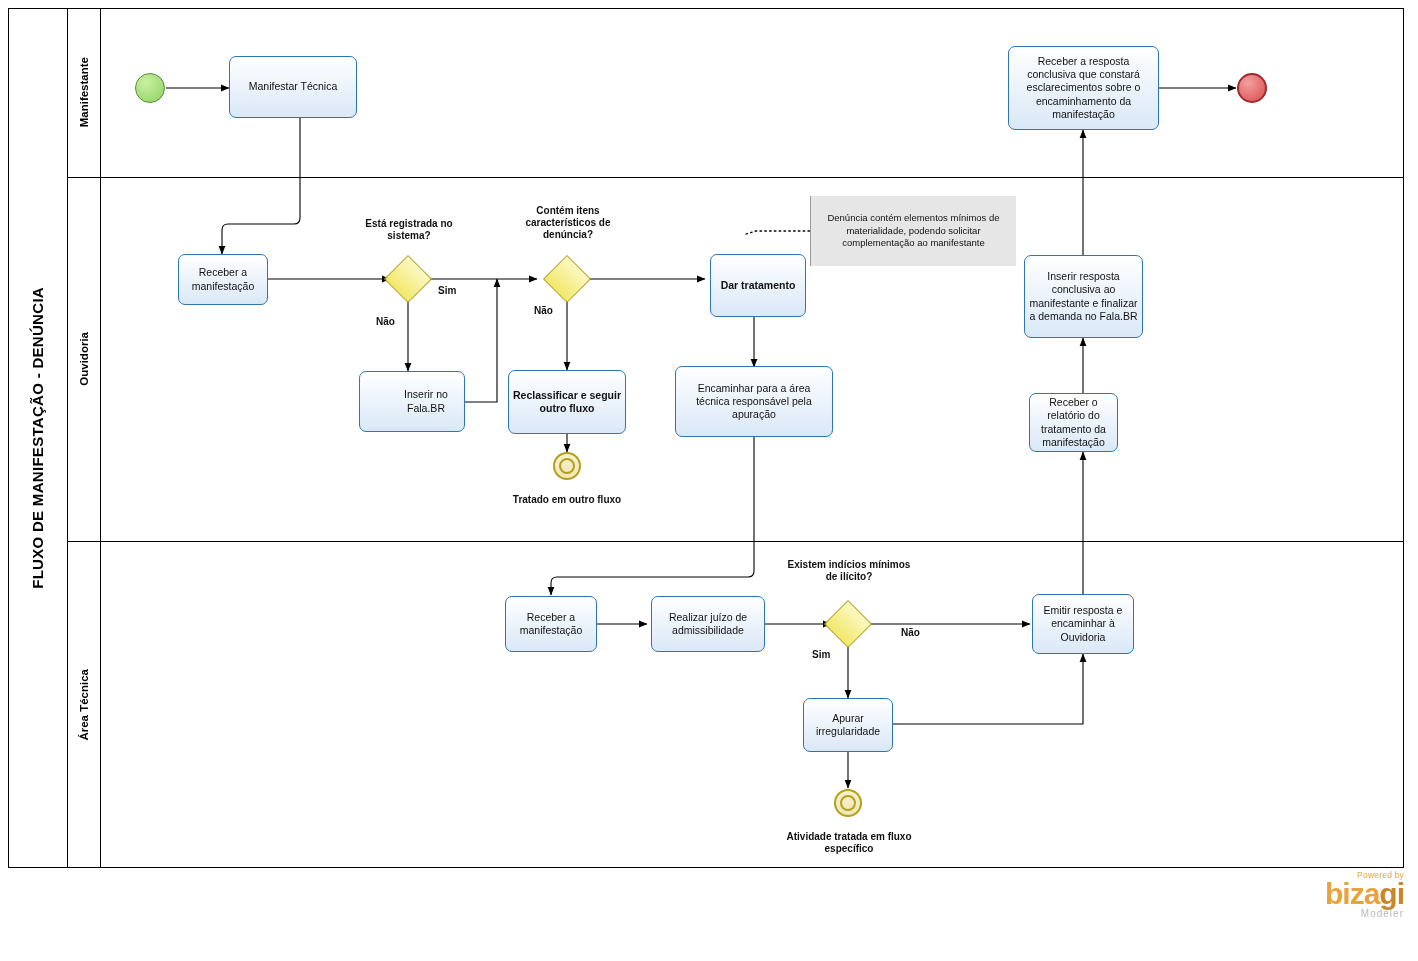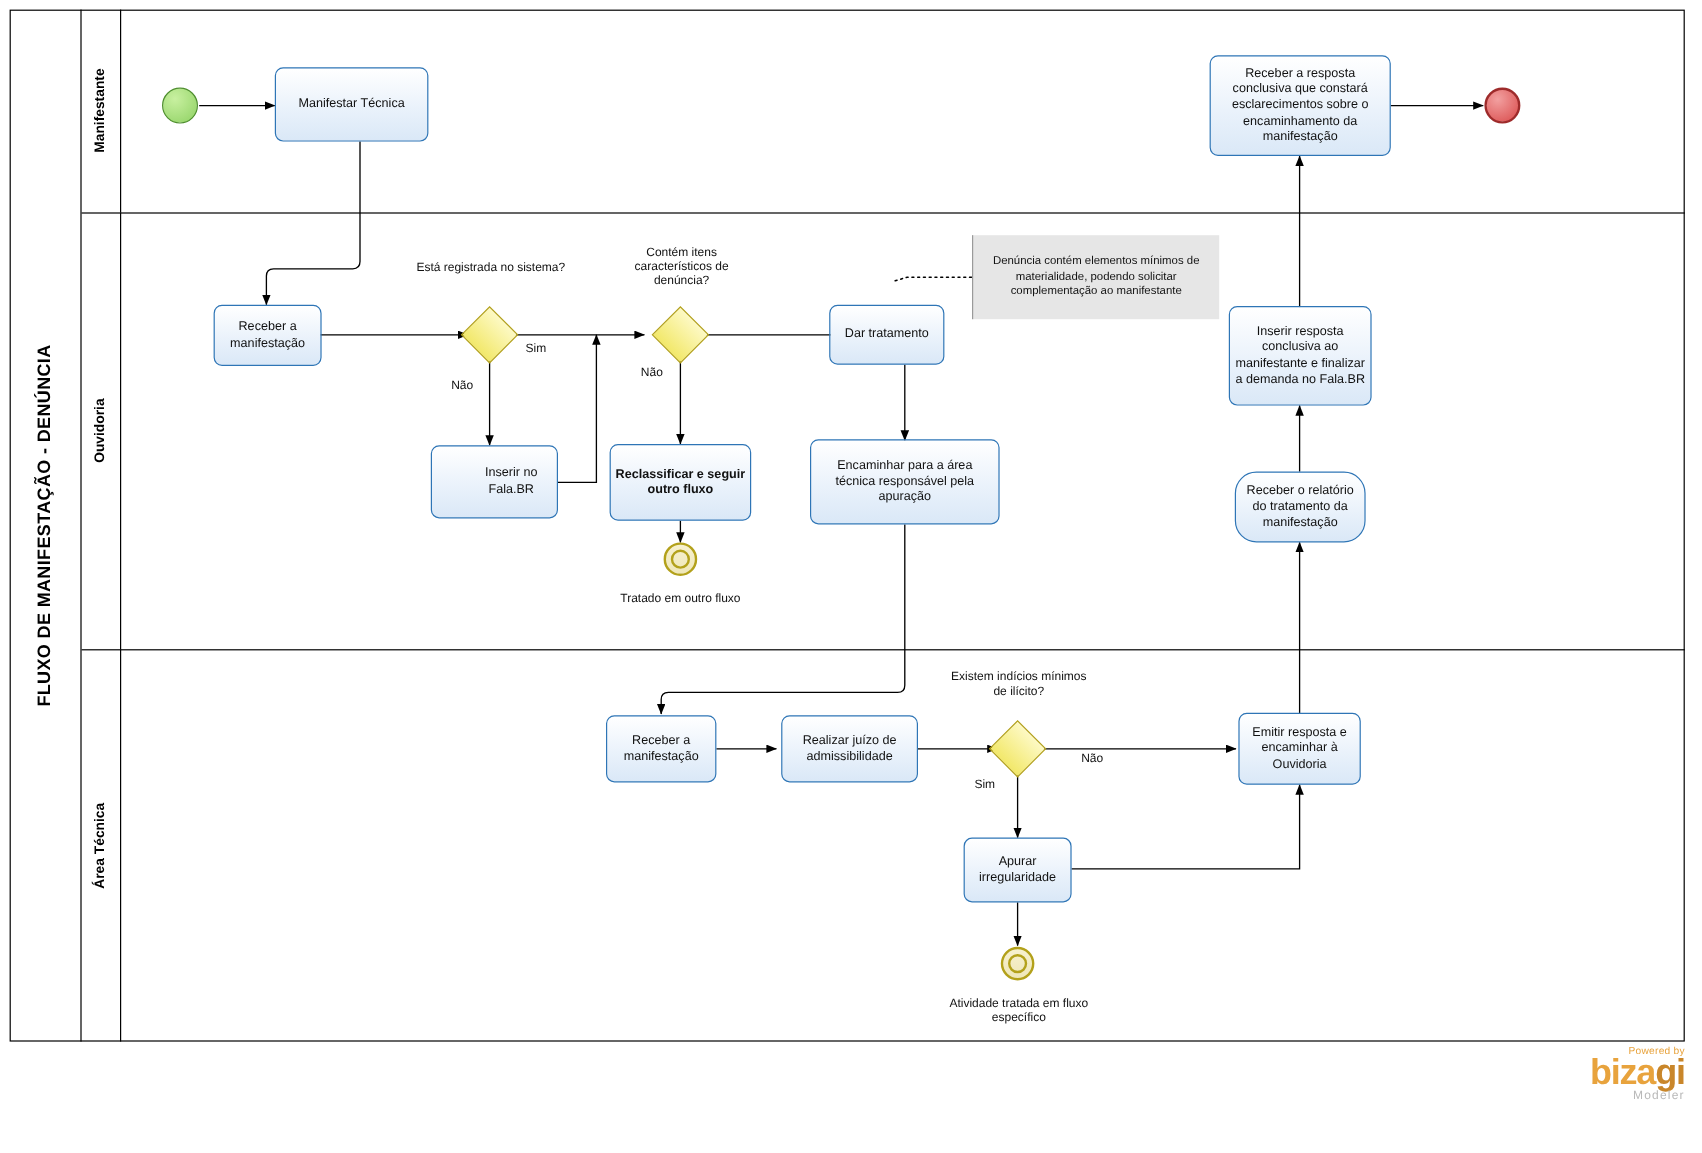--- a/index.html
+++ b/index.html
@@ -31,21 +31,21 @@
   .ev-end{position:absolute;width:30px;height:30px;border-radius:50%;
       background:radial-gradient(circle at 35% 30%,#f2a0a0,#d94b4b);border:2.5px solid #9e2b2b;box-sizing:border-box;}
   .ev-term{position:absolute;width:28px;height:28px;border-radius:50%;
       background:linear-gradient(to bottom,#f7f1cf,#efe7b9);border:2px solid #b3a11b;box-sizing:border-box;}
   .ev-term i{position:absolute;left:4px;top:4px;right:4px;bottom:4px;border-radius:50%;border:2px solid #b3a11b;display:block;}
 
   
   .annot{position:absolute;box-sizing:border-box;background:#e6e6e6;border-left:1px solid #9a9a9a;
      display:flex;align-items:center;justify-content:center;text-align:center;font-size:9.5px;color:#111;line-height:1.3;padding:4px 6px;}
 
-  .lbl{position:absolute;font-size:10px;color:#111;text-align:center;line-height:1.22;white-space:nowrap;}
+  .lbl{position:absolute;font-size:10px;color:#111;text-align:center;line-height:1.22;white-space:nowrap;font-weight:bold;}
   .lbl.ml{white-space:normal;}
 
   svg.wires{position:absolute;left:0;top:0;width:1418px;height:961px;pointer-events:none;}
 
   
   .logo{position:absolute;right:14px;bottom:42px;text-align:right;}
   .logo .pb{font-size:8.5px;color:#e8a33d;letter-spacing:.2px;}
   .logo .bz{font-size:30px;font-weight:bold;color:#e8a33d;line-height:.95;letter-spacing:-1px;}
   .logo .bz .g{color:#c9862a;}
   .logo .md{font-size:10px;color:#b9b9b9;letter-spacing:1px;}
@@ -157,29 +157,29 @@
   <div class="lbl" style="left:901px;top:627px;">Não</div>
 
   <div class="task" style="left:229px;top:56px;width:128px;height:62px;">Manifestar Técnica</div>
 
   <div class="task" style="left:178px;top:254px;width:90px;height:51px;">Receber a manifestação</div>
 
   <div class="task" style="left:359px;top:371px;width:106px;height:61px;padding-left:32px;">Inserir no Fala.BR</div>
 
   <div class="task" style="left:508px;top:370px;width:118px;height:64px;font-weight:bold;">Reclassificar e seguir outro fluxo</div>
 
-  <div class="task" style="left:691px;top:254px;width:96px;height:50px;">Dar tratamento</div>
+  <div class="task" style="left:710px;top:254px;width:96px;height:63px;font-weight:bold;">Dar tratamento</div>
 
   <div class="task" style="left:1008px;top:46px;width:151px;height:84px;">Receber a resposta conclusiva que constará esclarecimentos sobre o encaminhamento da manifestação</div>
 
   <div class="task" style="left:675px;top:366px;width:158px;height:71px;">Encaminhar para a área técnica responsável pela apuração</div>
 
   <div class="task" style="left:1024px;top:255px;width:119px;height:83px;">Inserir resposta conclusiva ao manifestante e finalizar a demanda no Fala.BR</div>
 
-  <div class="task" style="left:1029px;top:393px;width:109px;height:59px;border-radius:18px;">Receber o relatório do tratamento da manifestação</div>
+  <div class="task" style="left:1029px;top:393px;width:89px;height:59px;">Receber o relatório do tratamento da manifestação</div>
 
   <div class="task" style="left:505px;top:596px;width:92px;height:56px;">Receber a manifestação</div>
 
   <div class="task" style="left:651px;top:596px;width:114px;height:56px;">Realizar juízo de admissibilidade</div>
 
   <div class="task" style="left:803px;top:698px;width:90px;height:54px;">Apurar irregularidade</div>
 
   <div class="task" style="left:1032px;top:594px;width:102px;height:60px;">Emitir resposta e encaminhar à Ouvidoria</div>
 
   <div class="annot" style="left:810px;top:196px;width:206px;height:70px;">Denúncia contém elementos mínimos de materialidade, podendo solicitar complementação ao manifestante</div>

